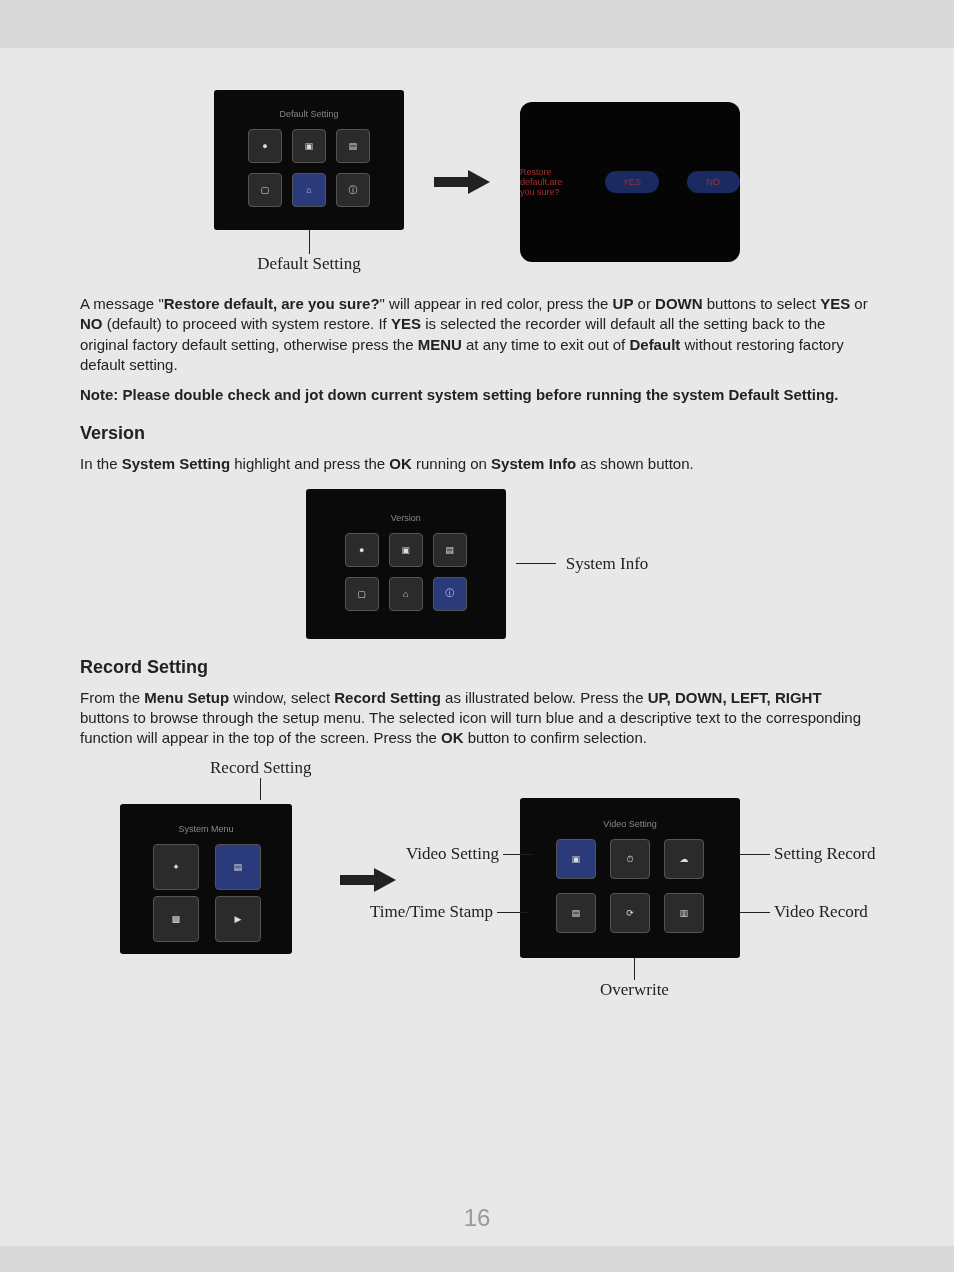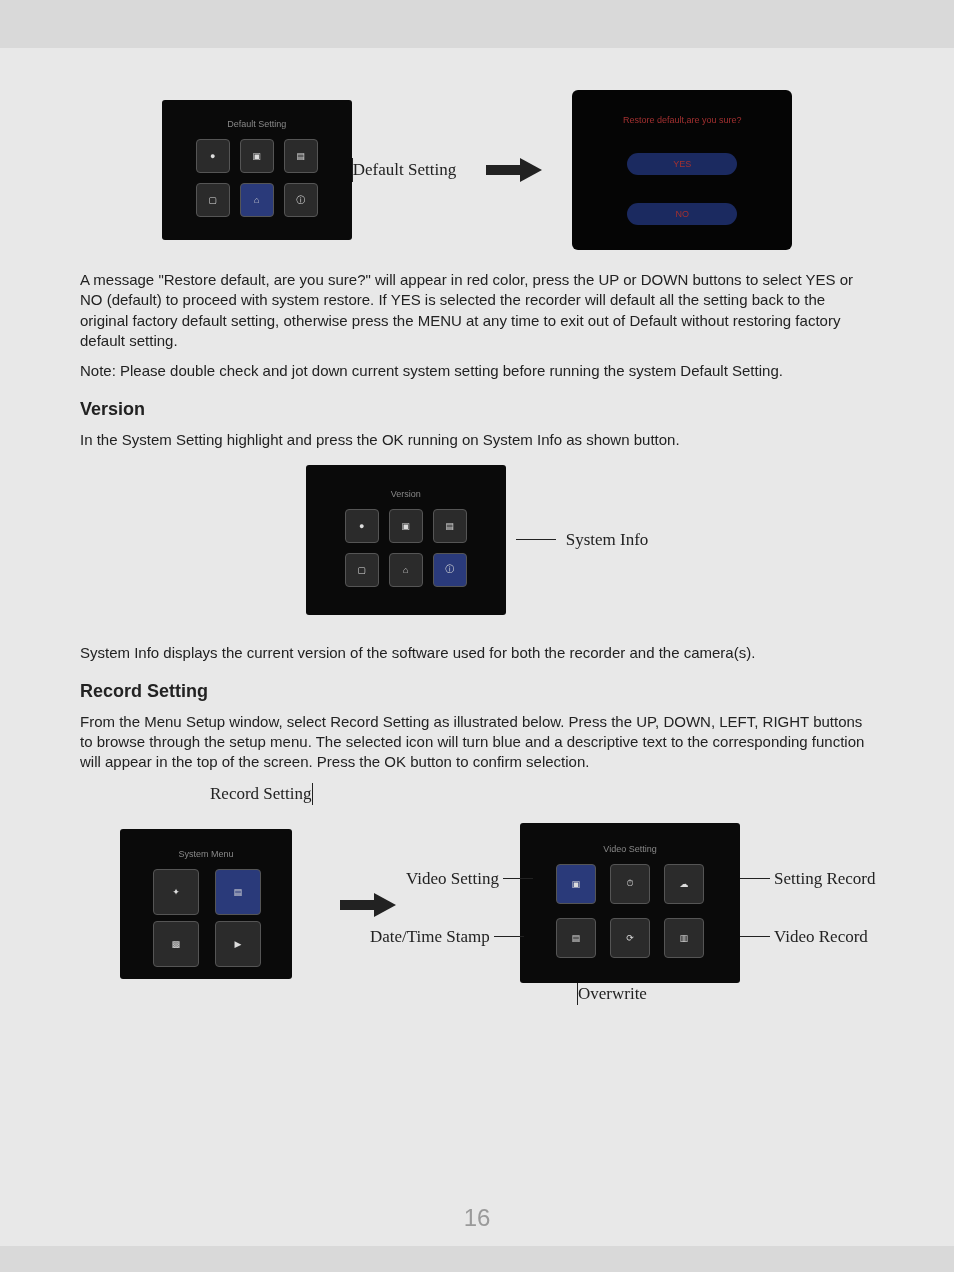--- a/index.html
+++ b/index.html
@@ -1,44 +1,44 @@
 <!DOCTYPE html>
 <html><head>
 <meta charset="utf-8">
 <style>
   html,body{margin:0;padding:0;background:#e8e8e8;font-family:Arial,Helvetica,sans-serif;color:#222}
   .page{width:954px;min-height:1272px;margin:0 auto;background:#e8e8e8;position:relative;box-sizing:border-box;padding:60px 80px 40px}
   .top-band{position:absolute;left:0;right:0;top:0;height:48px;background:#d9d9d9}
   .bottom-band{position:absolute;left:0;right:0;bottom:0;height:26px;background:#d9d9d9}
   p{font-size:15px;line-height:1.35;margin:10px 0}
-  b{font-weight:normal}
+  b{font-weight:bold}
   h2{font-size:18px;font-weight:bold;margin:18px 0 2px}
   .row{display:flex;align-items:center;gap:10px;margin:20px 0}
   .row.c{justify-content:center}
   .thumb{background:#0a0a0a;border-radius:3px;display:flex;flex-direction:column;align-items:center;justify-content:center;color:#777;font-size:9px}
   .thumb.sm{width:190px;height:140px}
   .thumb.med{width:200px;height:150px}
   .thumb.lg{width:220px;height:160px}
   .icon-grid{display:grid;grid-template-columns:repeat(3,34px);grid-template-rows:repeat(2,34px);gap:10px;margin:4px 0}
   .icon-grid.c2{grid-template-columns:repeat(2,44px);gap:18px}
   .ico{background:#2b2b2b;border:1px solid #555;border-radius:4px;display:flex;align-items:center;justify-content:center;color:#ddd}
   .ico.sel{background:#2a3a7a}
   .title-text{font-size:9px;color:#888;margin-bottom:6px}
   .arrow{width:56px;height:24px;position:relative}
   .arrow::before{content:"";position:absolute;left:0;top:7px;width:36px;height:10px;background:#222}
   .arrow::after{content:"";position:absolute;left:34px;top:0;width:0;height:0;border-left:22px solid #222;border-top:12px solid transparent;border-bottom:12px solid transparent}
   .caption{font-family:"Times New Roman",serif;font-size:17px;color:#222;text-align:center}
   .callout{font-family:"Times New Roman",serif;font-size:17px;color:#222;white-space:nowrap}
   .connector{height:1px;background:#222}
   .v-connector{width:1px;background:#222}
   .page-num{position:absolute;left:0;right:0;bottom:40px;text-align:center;font-size:24px;color:#9a9a9a;font-weight:normal}
-  .confirm-box{background:#050505;width:220px;height:160px;display:flex;flex-direction:column;align-items:center;justify-content:center;gap:28px;border-radius:6px}
+  .confirm-box{background:#050505;width:220px;height:160px;display:flex;flex-direction:row;align-items:center;justify-content:center;gap:28px;border-radius:12px}
   .confirm-text{font-size:9px;color:#a23030}
   .confirm-btn{width:110px;height:22px;background:#1b2a60;border-radius:12px;font-size:9px;color:#a23030;display:flex;align-items:center;justify-content:center}
-  .stack{display:flex;flex-direction:row;align-items:center}
+  .stack{display:flex;flex-direction:column;align-items:center}
   .h-join{display:flex;align-items:center}
 </style>
 </head>
 <body>
 
 <div class="page">
   <div class="top-band"></div>
   <div class="bottom-band"></div>
 
   <div class="row c" style="gap:30px;margin-top:30px">
@@ -87,23 +87,20 @@
         <div class="ico">▤</div>
         <div class="ico">▢</div>
         <div class="ico">⌂</div>
         <div class="ico sel">ⓘ</div>
       </div>
     </div>
     <div class="connector" style="width:40px"></div>
     <div class="callout">System Info</div>
   </div>
 
-  <p style="margin-top:28px">
-    <b>System Info</b><span> displays the current version of the software used for both the recorder and the camera(s).</span>
-  </p>
 
   <h2>Record Setting</h2>
   <p>
     <span>From the </span><b>Menu Setup</b><span> window, select </span><b>Record Setting</b><span> as illustrated below.  Press the </span><b>UP, DOWN, LEFT, RIGHT</b><span> buttons to browse through the setup menu.  The selected icon will turn blue and a descriptive text to the corresponding function will appear in the top of the screen.  Press the </span><b>OK</b><span> button to confirm selection.</span>
   </p>
 
   <div style="position:relative;height:250px;margin-top:6px">
 
     <div class="stack" style="position:absolute;left:130px;top:0">
       <div class="callout">Record Setting</div>
@@ -132,32 +129,32 @@
         <div class="ico">⟳</div>
         <div class="ico">▥</div>
       </div>
     </div>
 
     <div class="h-join" style="position:absolute;left:326px;top:86px">
       <div class="callout">Video Setting</div>
       <div class="connector" style="width:30px;margin-left:4px"></div>
     </div>
     <div class="h-join" style="position:absolute;left:290px;top:144px">
-      <div class="callout">Date/Time Stamp</div>
+      <div class="callout">Time/Time Stamp</div>
       <div class="connector" style="width:30px;margin-left:4px"></div>
     </div>
     <div class="h-join" style="position:absolute;left:660px;top:86px">
       <div class="connector" style="width:30px;margin-right:4px"></div>
       <div class="callout">Setting Record</div>
     </div>
     <div class="h-join" style="position:absolute;left:660px;top:144px">
       <div class="connector" style="width:30px;margin-right:4px"></div>
       <div class="callout">Video Record</div>
     </div>
 
-    <div class="stack" style="position:absolute;left:497px;top:200px">
+    <div class="stack" style="position:absolute;left:520px;top:200px">
       <div class="v-connector" style="height:22px"></div>
       <div class="callout">Overwrite</div>
     </div>
   </div>
 
   <div class="page-num">16</div>
 </div>
 
 </body></html>

